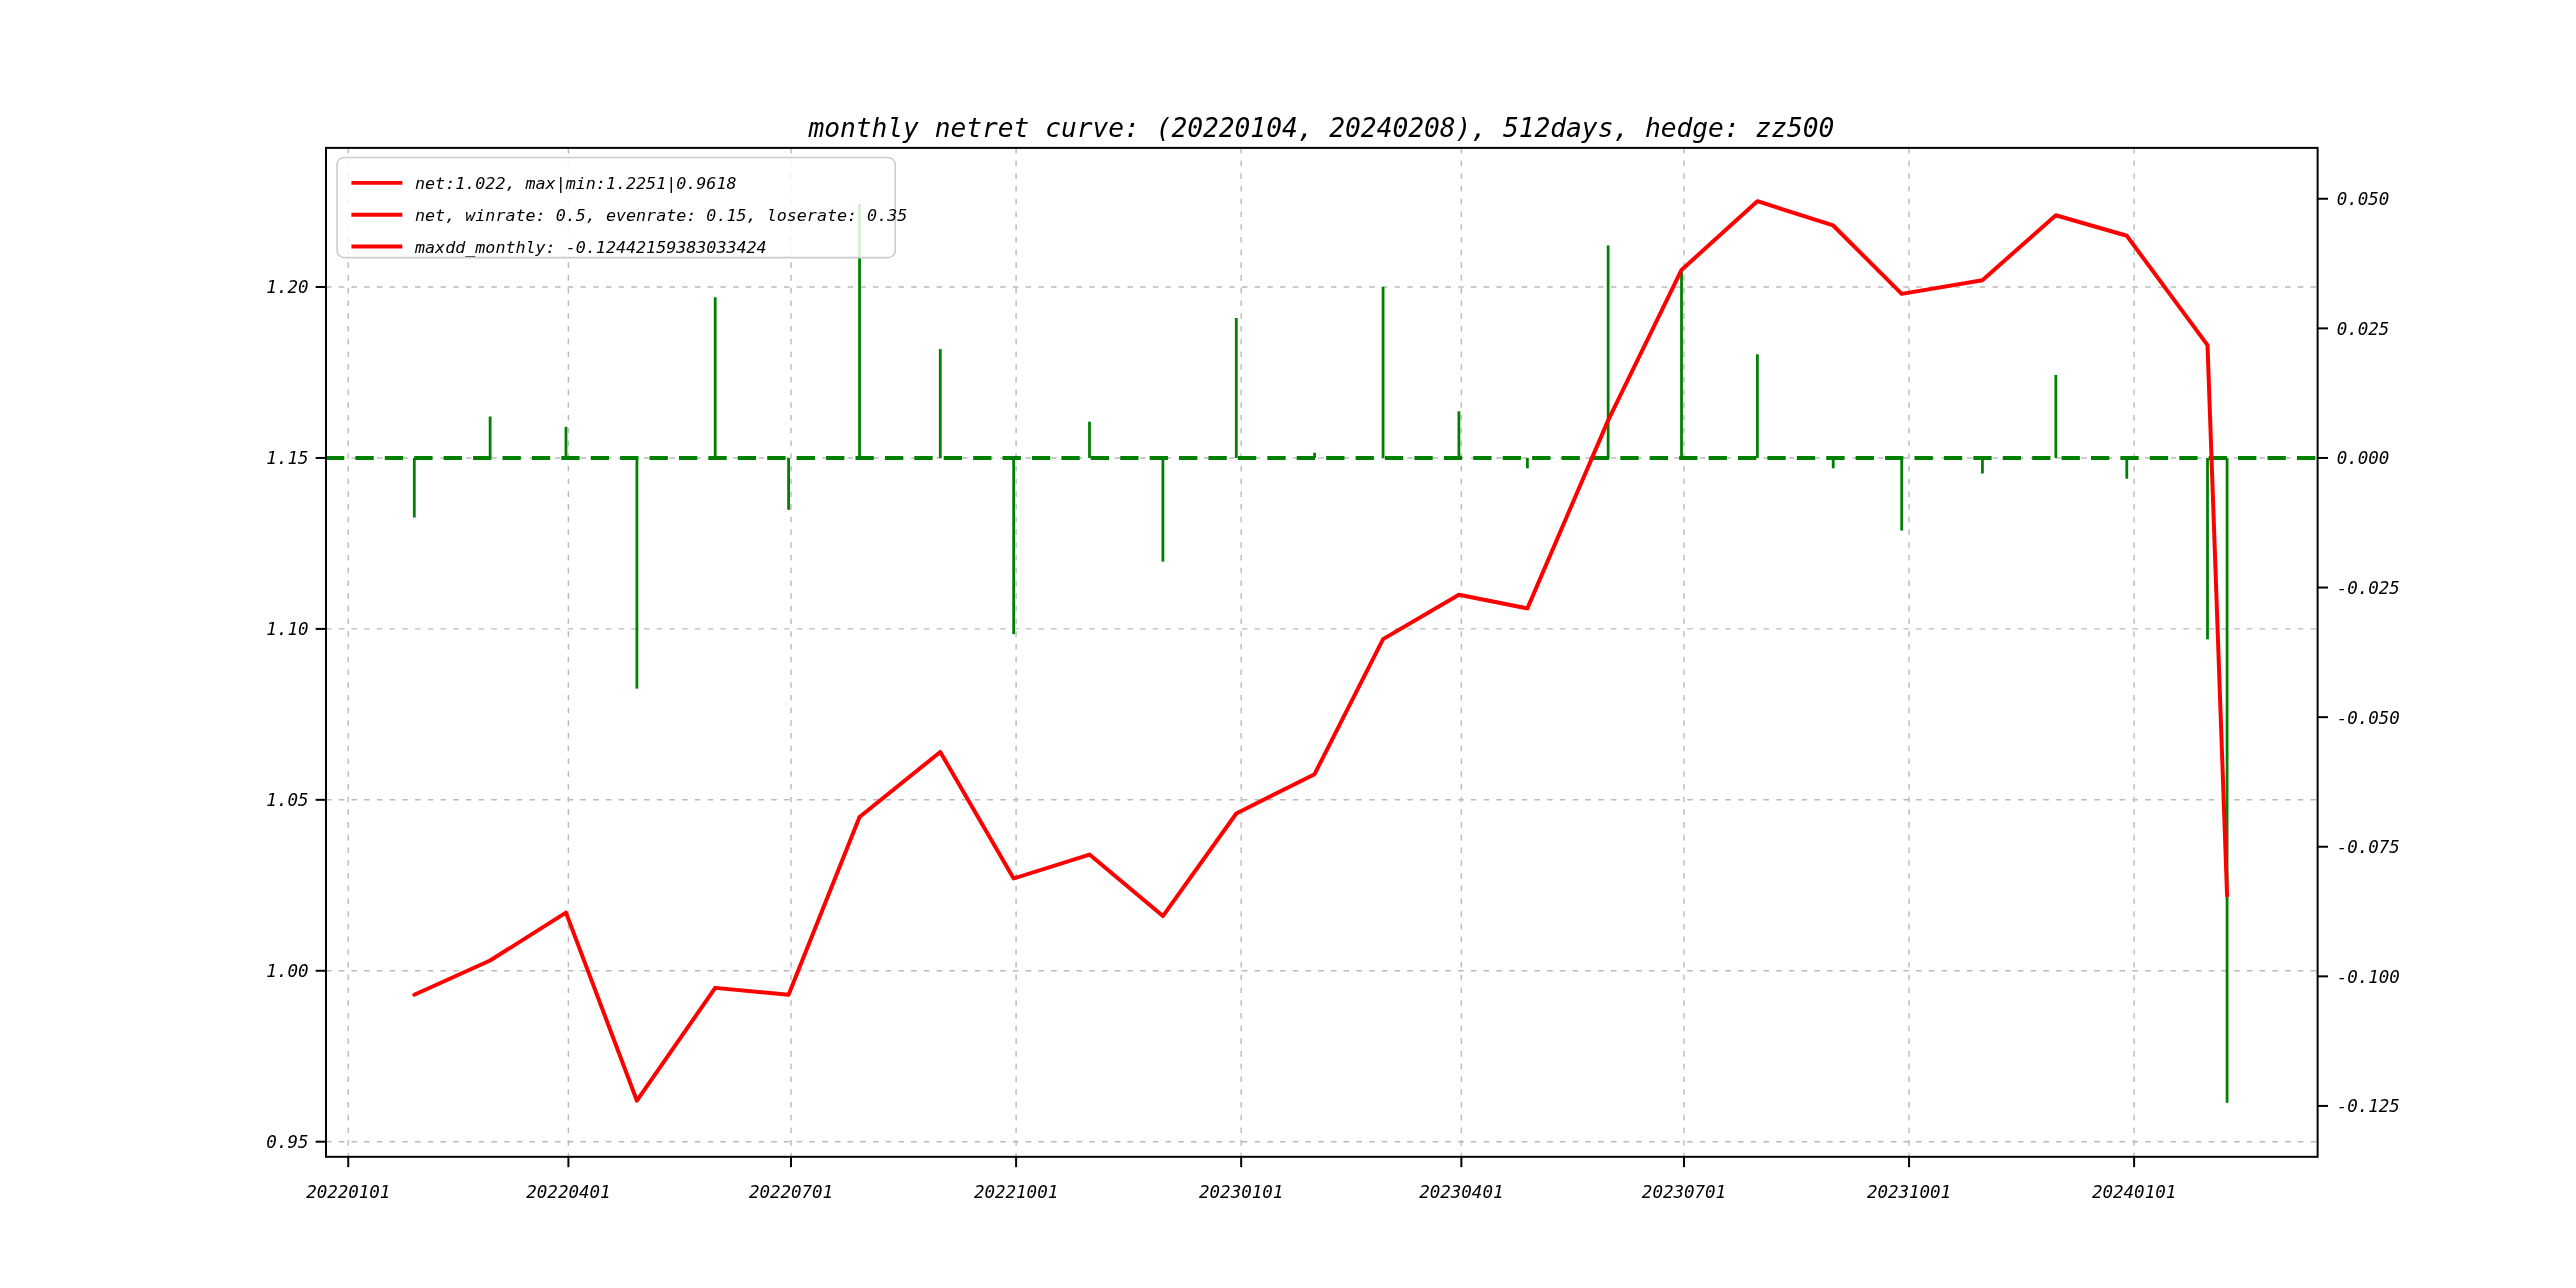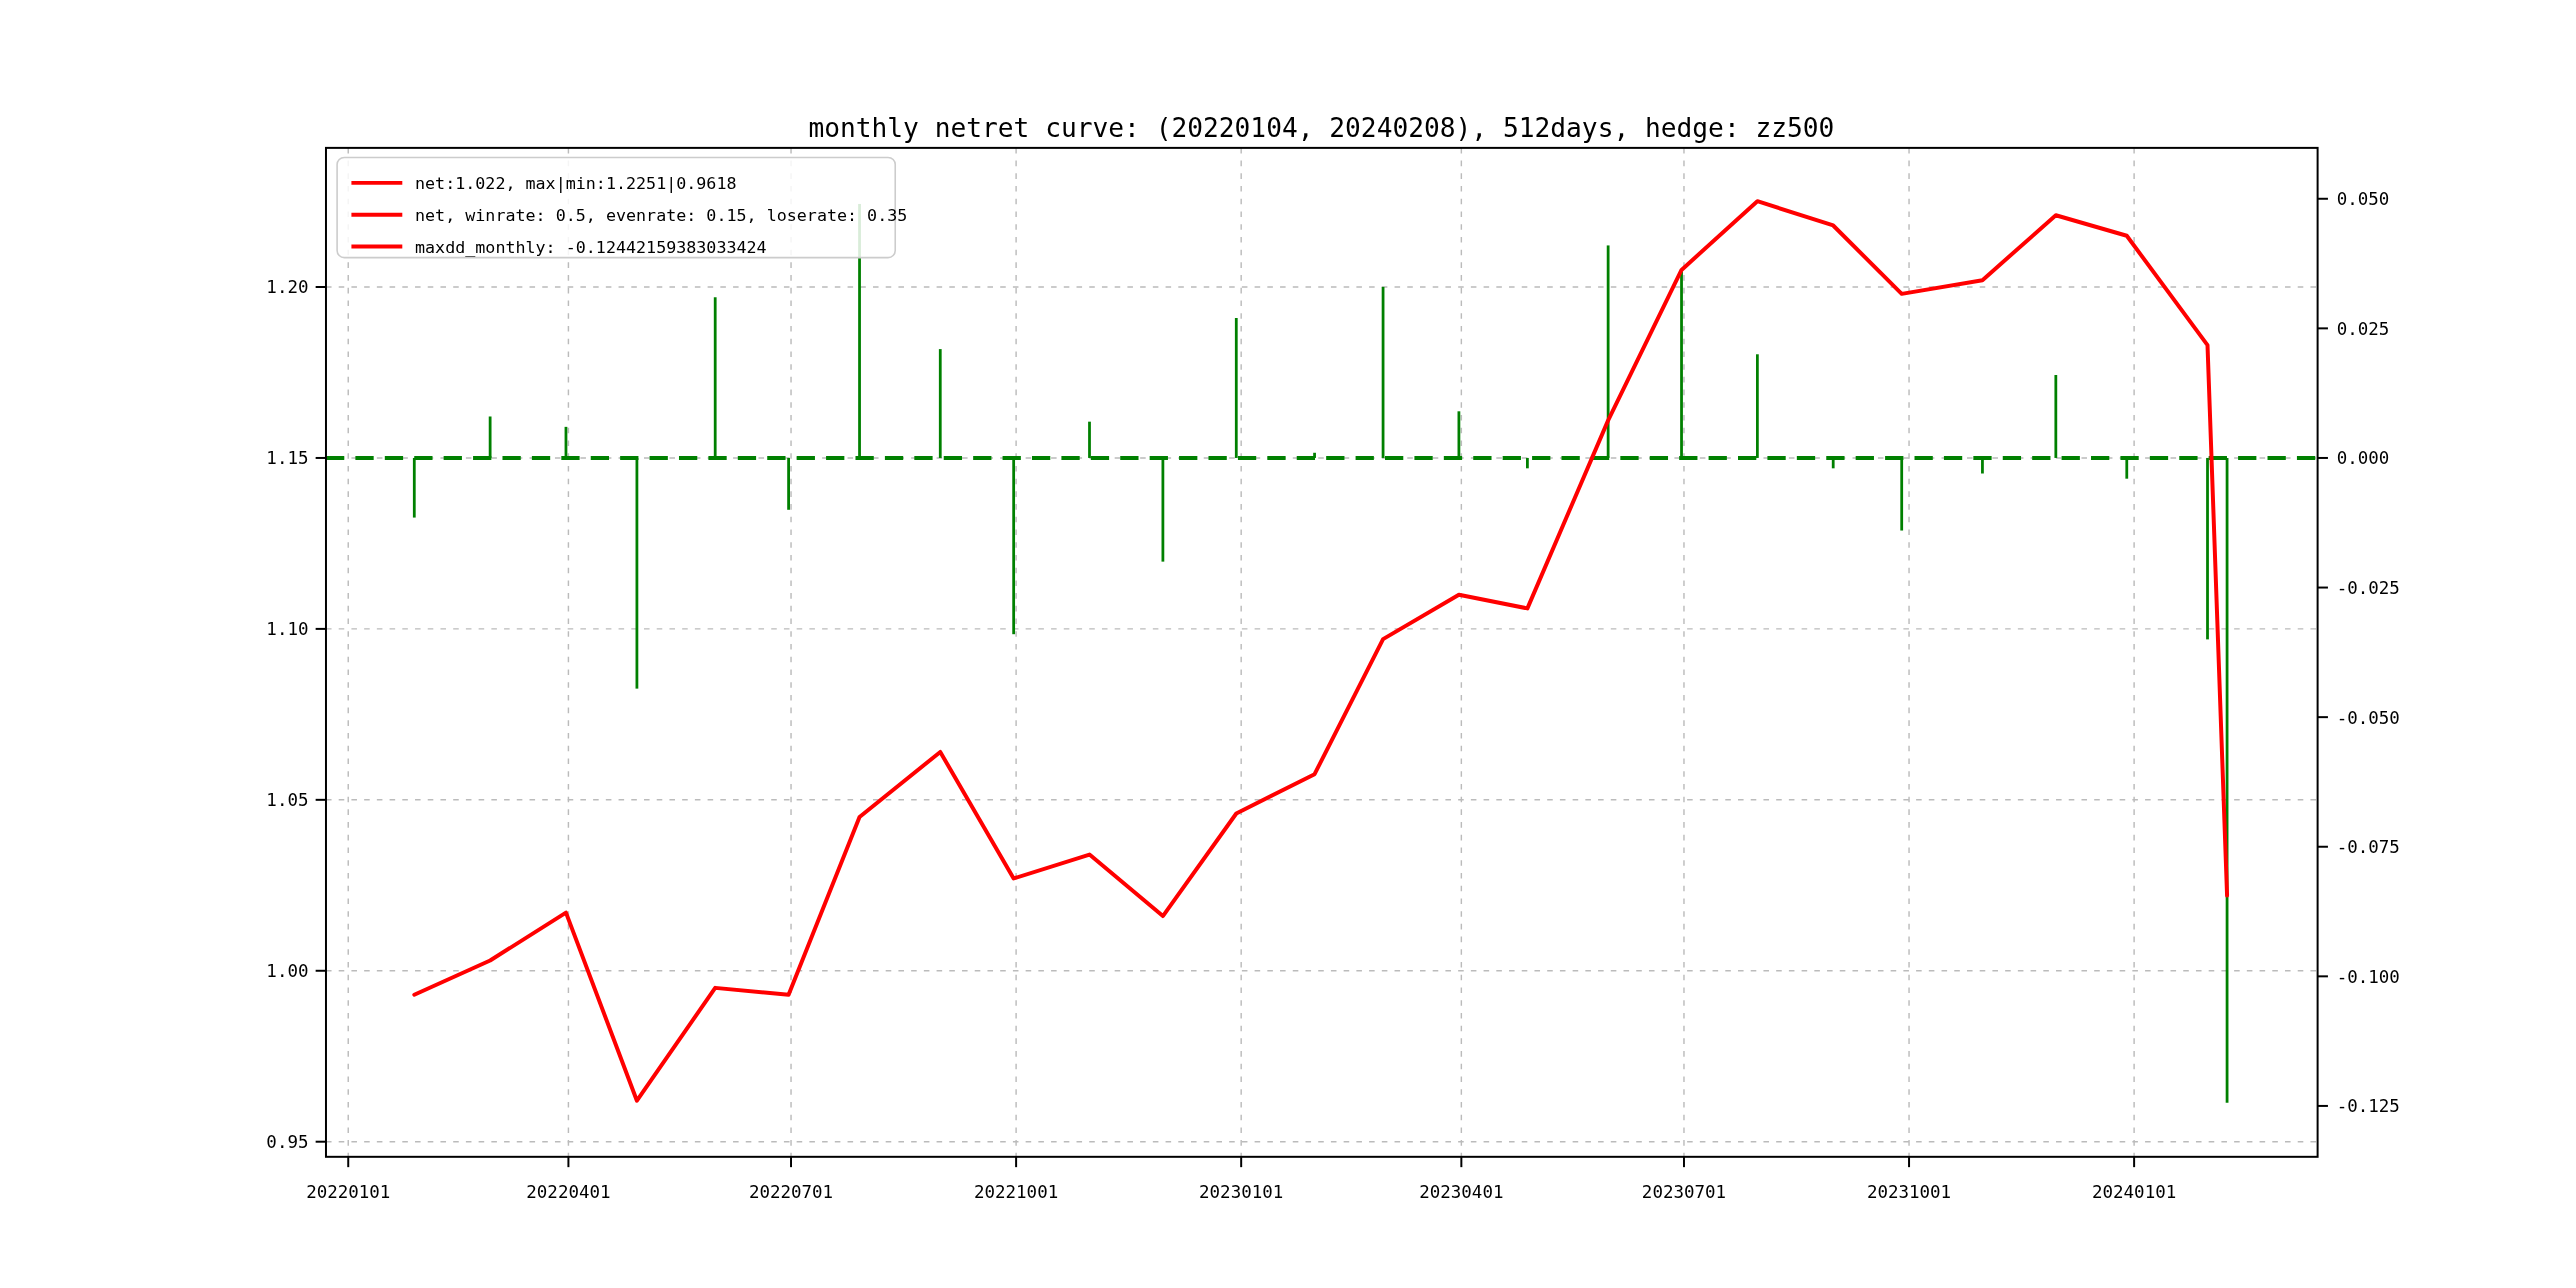--- a/index.html
+++ b/index.html
@@ -9,20 +9,21 @@
     width: 2576px;
     height: 1288px;
     overflow: hidden;
     font-family: "DejaVu Sans Mono", "Liberation Mono", monospace;
   }
   #figure {
     position: relative;
     width: 2576px;
     height: 1288px;
     background: #ffffff;
+    font-style: italic;
   }
   svg text {
     font-family: "DejaVu Sans Mono", "Liberation Mono", monospace;
     fill: #000000;
   }
   .title-text { font-size: 33px; }
   .tick-label { font-size: 22px; }
   .legend-text { font-size: 21px; }
 </style>
 </head>

